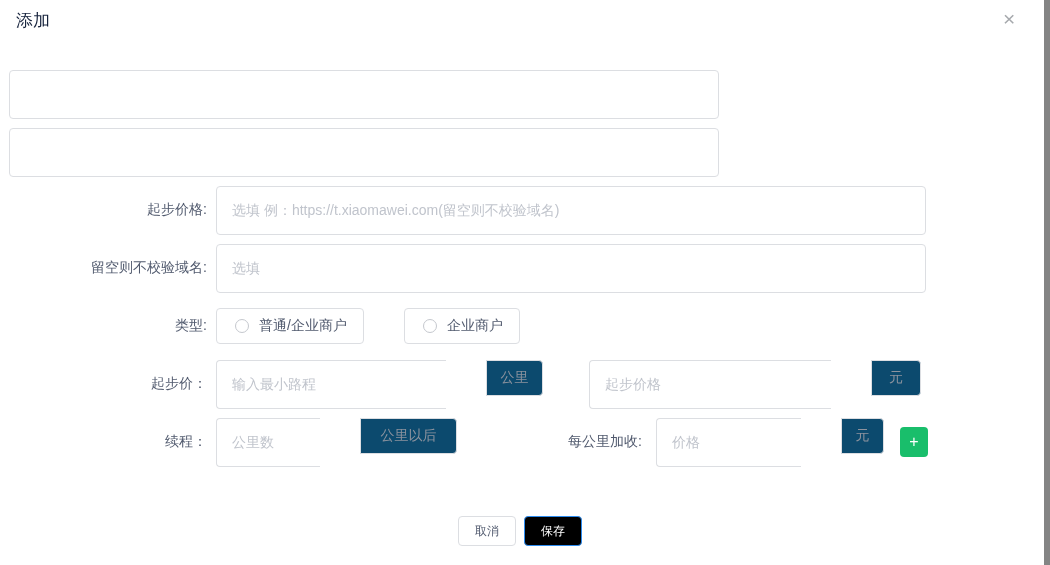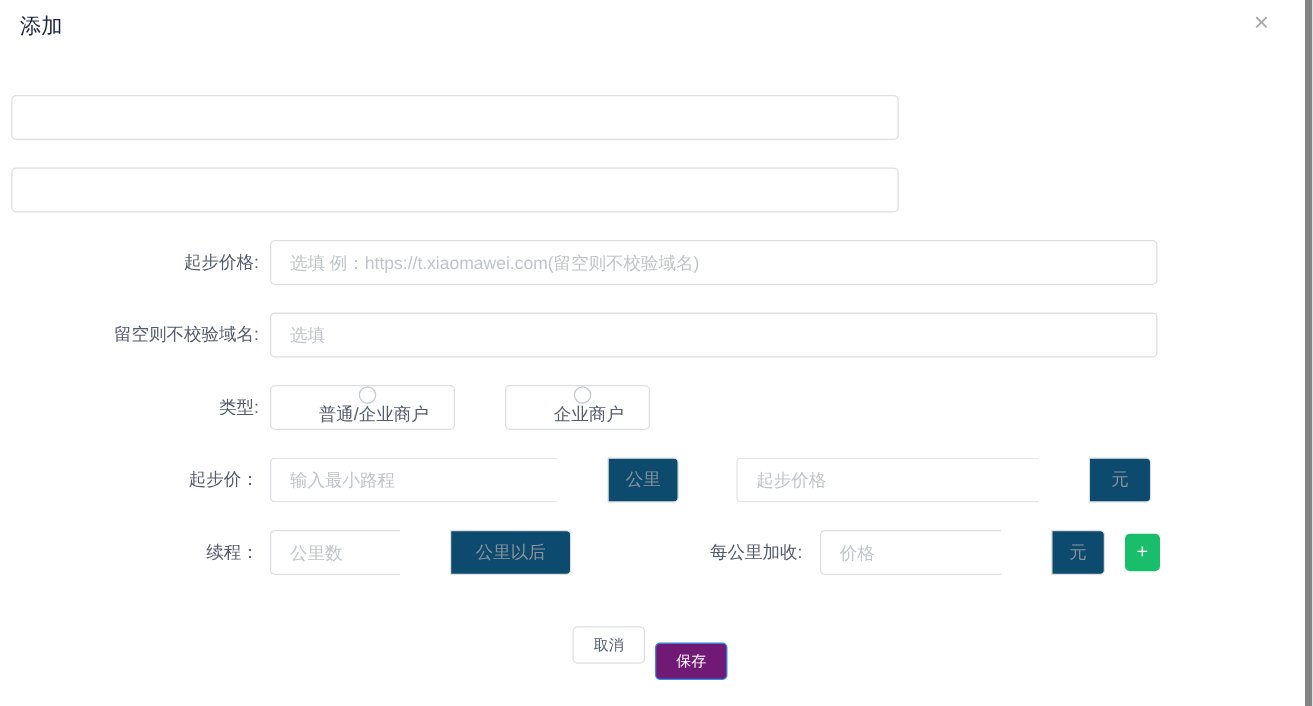--- a/index.html
+++ b/index.html
@@ -26,21 +26,21 @@
   }
   .form { position: absolute; top: 76px; left: 0; width: 1040px; }
   .row { display: flex; align-items: center; height: 36px; margin-bottom: 22px; }
   .row-label {
     width: 207px; flex-shrink: 0;
     text-align: right; font-size: 14px; color: #515a6e;
     white-space: nowrap;
   }
   .ml9 { margin-left: 9px; }
   input.txt {
-    height: 36px; border: 1px solid #dcdee2; border-radius: 4px;
+    height: 49px; border: 1px solid #dcdee2; border-radius: 4px;
     padding: 4px 15px; font-size: 14px; color: #515a6e;
     outline: none; font-family: inherit; background: #fff;
   }
   input.txt::placeholder { color: #c0c4cc; }
   .full { width: 710px; }
   .igroup { display: flex; gap: 40px; }
   .igroup input.txt { border-radius: 4px 0 0 4px; border-right: none; }
   .append {
     height: 36px; background: #0c4a6e; border: 1px solid #dcdee2;
     border-radius: 0 4px 4px 0; display: flex; align-items: center;
@@ -48,50 +48,50 @@
     white-space: nowrap;
   }
   .w-dist { width: 230px; } .a-dist { width: 57px; }
   .w-price { width: 242px; } .a-price { width: 50px; }
   .gap-price { margin-left: 46px; }
   .w-km { width: 104px; } .a-km { width: 97px; }
   .w-pkm { width: 145px; } .a-pkm { width: 43px; }
   .radio-box {
     height: 36px; border: 1px solid #dcdee2; border-radius: 4px;
     display: flex; align-items: center; padding-left: 18px;
-    cursor: pointer; background: #fff; flex-direction: column;
+    cursor: pointer; background: #fff;
   }
   .radio-box.first { width: 148px; margin-left: 9px; }
   .radio-box.second { width: 116px; margin-left: 40px; }
   .radio-circle {
     width: 14px; height: 14px; border: 1px solid #c5c8ce;
     border-radius: 50%; background: #fff; margin-right: 10px; flex-shrink: 0;
   }
   .radio-label { font-size: 14px; color: #515a6e; white-space: nowrap; }
   .perkm-label {
     margin-left: 111px; margin-right: 14px;
     font-size: 14px; color: #515a6e; white-space: nowrap;
   }
   .plus-btn {
     width: 28px; height: 30px; margin-left: 16px;
     background: #19be6b; border: none; border-radius: 4px;
     color: #ffffff; font-size: 16px; line-height: 1;
     display: flex; align-items: center; justify-content: center;
     cursor: pointer; font-family: inherit;
   }
   .footer {
-    position: absolute; top: 501px; left: 0; width: 1040px;
+    position: absolute; top: 516px; left: 0; width: 1040px;
     display: flex; justify-content: center; gap: 8px;
   }
   .btn {
     height: 30px; padding: 0 16px; font-size: 12px;
     border-radius: 4px; cursor: pointer; font-family: inherit;
   }
   .btn-cancel { background: #ffffff; border: 1px solid #dcdee2; color: #515a6e; }
-  .btn-save { background: #701a75; border: 1px solid #2d8cf0; color: #ffffff; margin-top: 13px; }
+  .btn-save { background: #000000; border: 1px solid #2d8cf0; color: #ffffff; }
 </style>
 </head>
 <body>
 
 <div class="modal-title">添加</div>
 <div class="close-btn">×</div>
 
 <div class="form">
 
   <div class="row">

